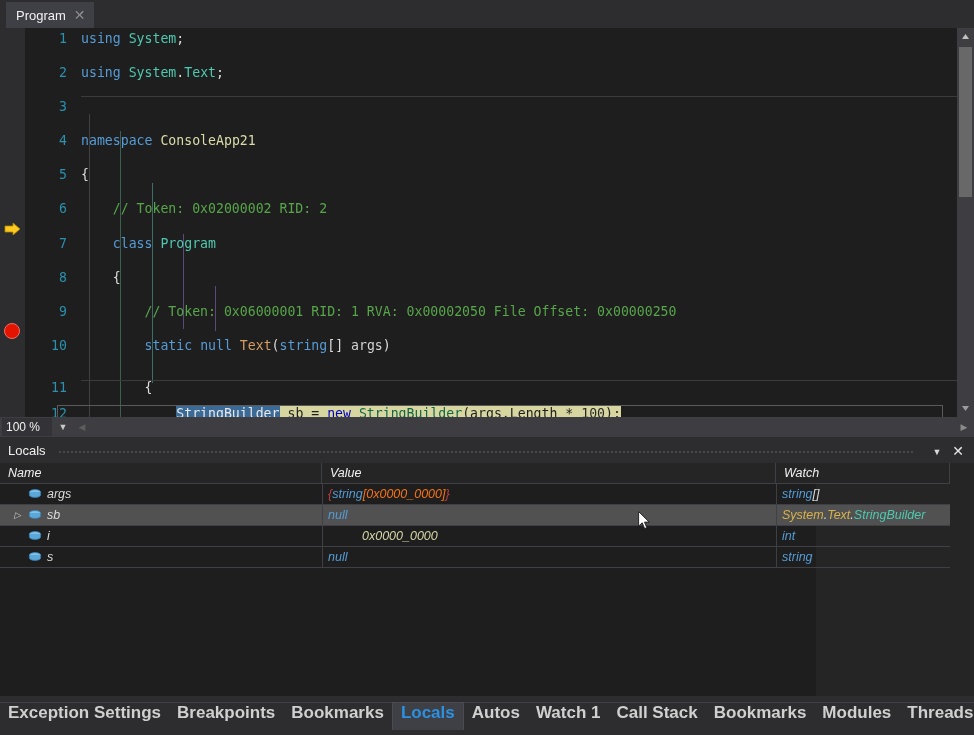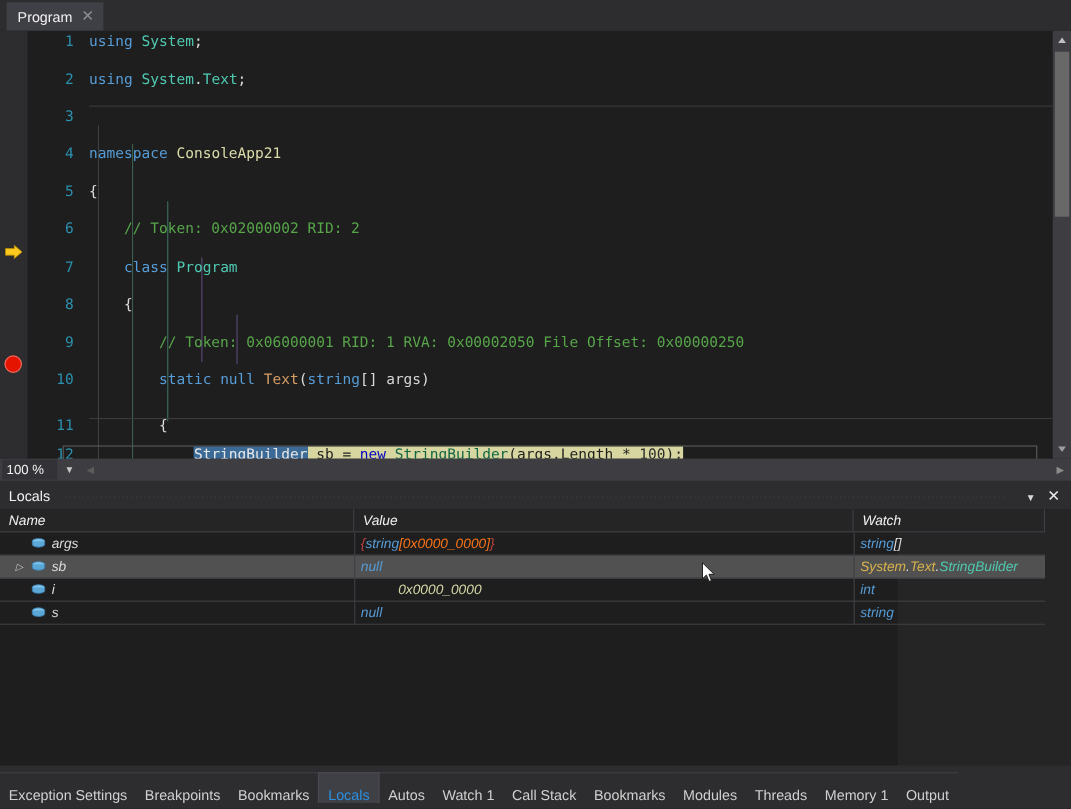--- a/index.html
+++ b/index.html
@@ -226,23 +226,24 @@
   
   #bottom-tabs {
     position: absolute; left: 0; top: 696px; width: 974px; height: 39px;
     background: #2d2d30;
   }
   #bottom-tabs-inner {
     position: absolute; left: 0; top: 6px; height: 28px;
     display: flex; align-items: stretch;
   }
   .tool-tab {
-    display: flex; align-items: flex-end; padding: 0 8px;
-    color: #d0d0d0; font-size: 13px; white-space: nowrap;
+    display: flex; align-items: flex-start; padding: 0 8px;
+    color: #d0d0d0; font-size: 17px; white-space: nowrap;
     border-top: 1px solid #3f3f46;
+    font-weight: bold;
   }
   .tool-tab.active {
     background: #3f3f46; color: #2b91e0;
     border: 1px solid #4a4a50; border-bottom: none;
   }
 
   
   #mouse-cursor {
     position: absolute; left: 638px; top: 511px; width: 12px; height: 19px;
     pointer-events: none;

